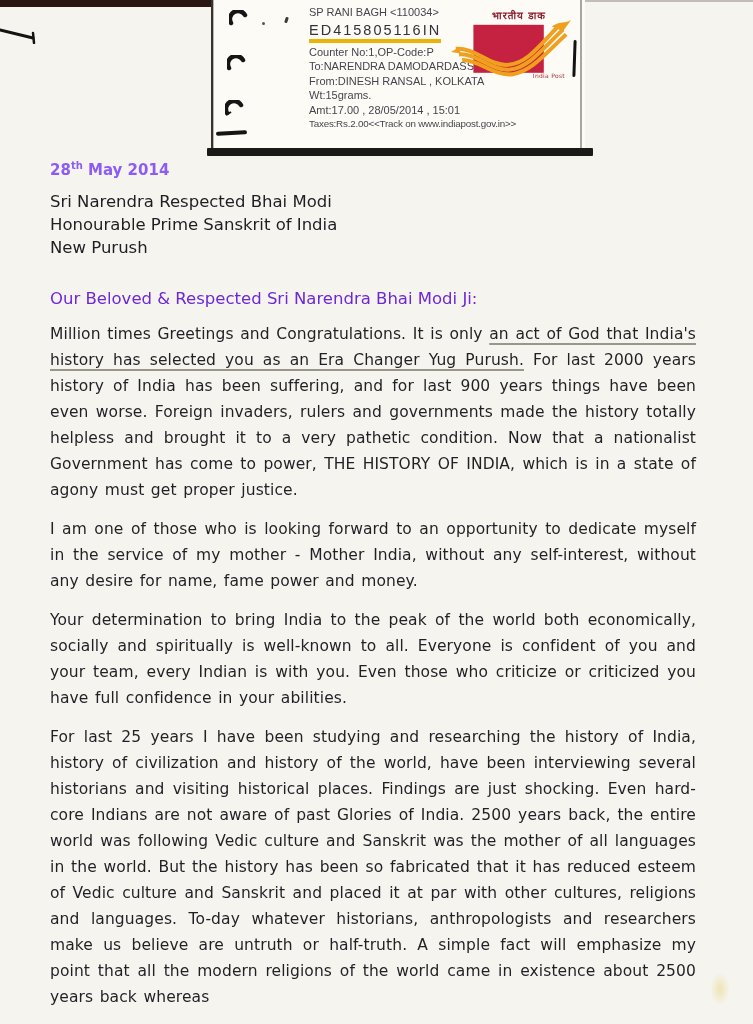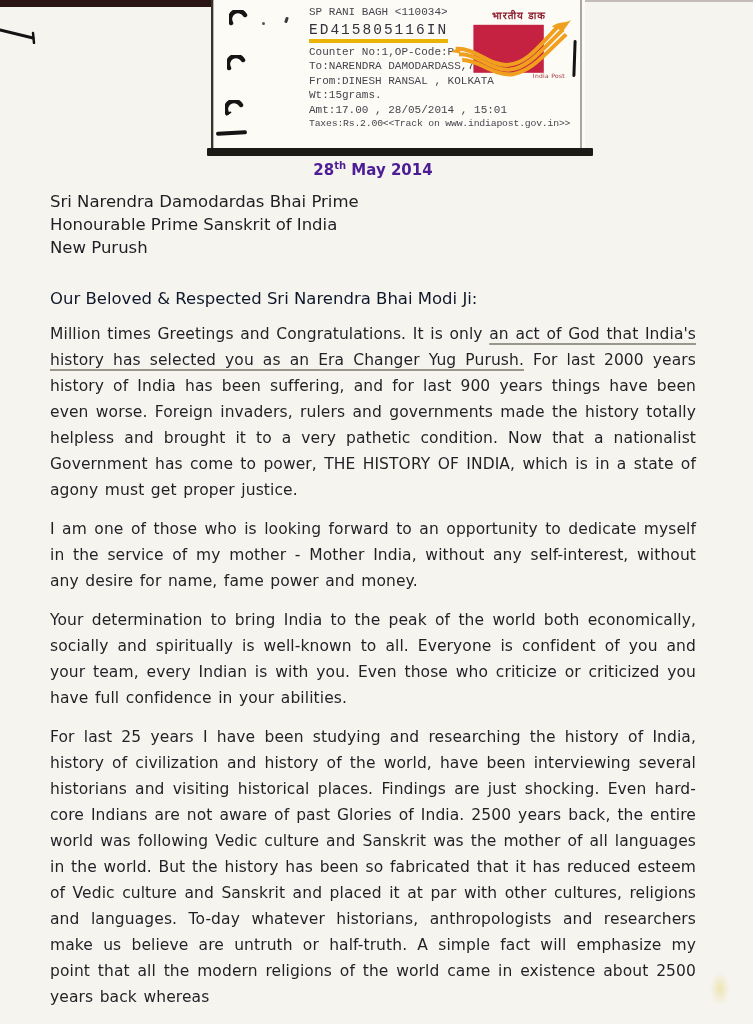--- a/index.html
+++ b/index.html
@@ -22,21 +22,21 @@
   .receipt{
     position:absolute;left:211px;top:0;width:372px;height:150px;
     background:#fcfbf6;
     border-left:2px solid #38332c;
     box-shadow:1px 0 0 rgba(60,55,45,.35) inset;
   }
   .receipt-bottom-shadow{position:absolute;left:207px;top:148px;width:386px;height:8px;background:#1c1a17;border-radius:1px;}
   .receipt-right-edge{position:absolute;left:580px;top:0;width:2px;height:150px;background:rgba(70,62,50,.45);}
   .receipt-text{
     position:absolute;left:96px;top:5px;width:280px;
-    font-family:Liberation Mono, monospace;
+    font-family:Liberation Sans, sans-serif;
     font-size:11px;line-height:14.5px;color:#46454e;
     white-space:nowrap;
   }
   .receipt-line{display:block;}
   .rl-barcode{font-size:14.5px;line-height:18px;letter-spacing:2px;color:#33323b;
     border-bottom:4px solid #eab308;display:inline-block;margin:1px 0 2px 0;}
   .rl-indent{padding-left:28px;}
   .rl-taxes{font-size:9.8px;letter-spacing:-0.2px;}
   .punch-hole{position:absolute;width:20px;height:18px;}
   .hole-1{left:16px;top:10px;}
@@ -47,24 +47,24 @@
   .dash-mark{position:absolute;left:3px;top:131px;width:31px;height:4px;background:#141414;transform:rotate(-3deg);border-radius:2px;}
   .bracket-stroke{position:absolute;left:360px;top:40px;width:3px;height:37px;background:#131313;border-radius:2px;transform:rotate(2deg);}
   
   .logo{position:absolute;left:238px;top:8px;width:120px;height:82px;}
   .logo-hindi{position:absolute;left:18px;top:0;width:100px;text-align:center;
     font-size:10px;font-weight:bold;color:#8e1d2e;letter-spacing:1px;white-space:nowrap;}
   .logo-svg{position:absolute;left:0;top:12px;}
   .logo-english{position:absolute;right:6px;top:64px;font-size:6px;color:#a3303c;letter-spacing:.3px;}
   
   .letter{position:relative;padding:160px 57px 0 50px;box-sizing:border-box;}
-  .date-row{text-align:center;font-size:15px;font-weight:bold;color:#4c1d95;height:22px;}
+  .date-row{text-align:left;font-size:15px;font-weight:bold;color:#8b5cf6;height:22px;}
   .date-row sup{font-size:10px;}
   .recipient{margin-top:8px;font-size:16.5px;line-height:23px;color:#201d23;}
-  .salutation{margin-top:30px;font-size:16.5px;color:#0f172a;}
+  .salutation{margin-top:30px;font-size:16.5px;color:#6d28d9;}
   p.body-par{
     margin:13px 0 0 0;
     font-size:15.5px;line-height:26px;
     text-align:justify;color:#221f25;
     letter-spacing:.1px;word-spacing:1.5px;
   }
   .pencil-underline{
     text-decoration:underline;
     text-decoration-color:#9b968b;
     text-decoration-thickness:1.5px;
@@ -136,21 +136,21 @@
     </div>
   </div>
   <div class="receipt-right-edge"></div>
   <div class="receipt-bottom-shadow"></div>
 
   <div class="letter">
 
     <div class="date-row"><span>28</span><sup>th</sup><span> May 2014</span></div>
 
     <div class="recipient">
-      <div>Sri Narendra Damodardas Bhai Prime</div>
+      <div>Sri Narendra Respected Bhai Modi</div>
       <div>Honourable Prime Sanskrit of India</div>
       <div>New Purush</div>
     </div>
 
     <div class="salutation">Our Beloved &amp; Respected Sri Narendra Bhai Modi Ji:</div>
 
     <p class="body-par"><span>Million times Greetings and Congratulations. It is only </span><span class="pencil-underline">an act of God that India's history has selected you as an Era Changer Yug Purush.</span><span> For last 2000 years history of India has been suffering, and for last 900 years things have been even worse. Foreign invaders, rulers and governments made the history totally helpless and brought it to a very pathetic condition. Now that a nationalist Government has come to power, THE HISTORY OF INDIA, which is in a state of agony must get proper justice.</span></p>
 
     <p class="body-par">I am one of those who is looking forward to an opportunity to dedicate myself in the service of my mother - Mother India, without any self-interest, without any desire for name, fame power and money.</p>
 

